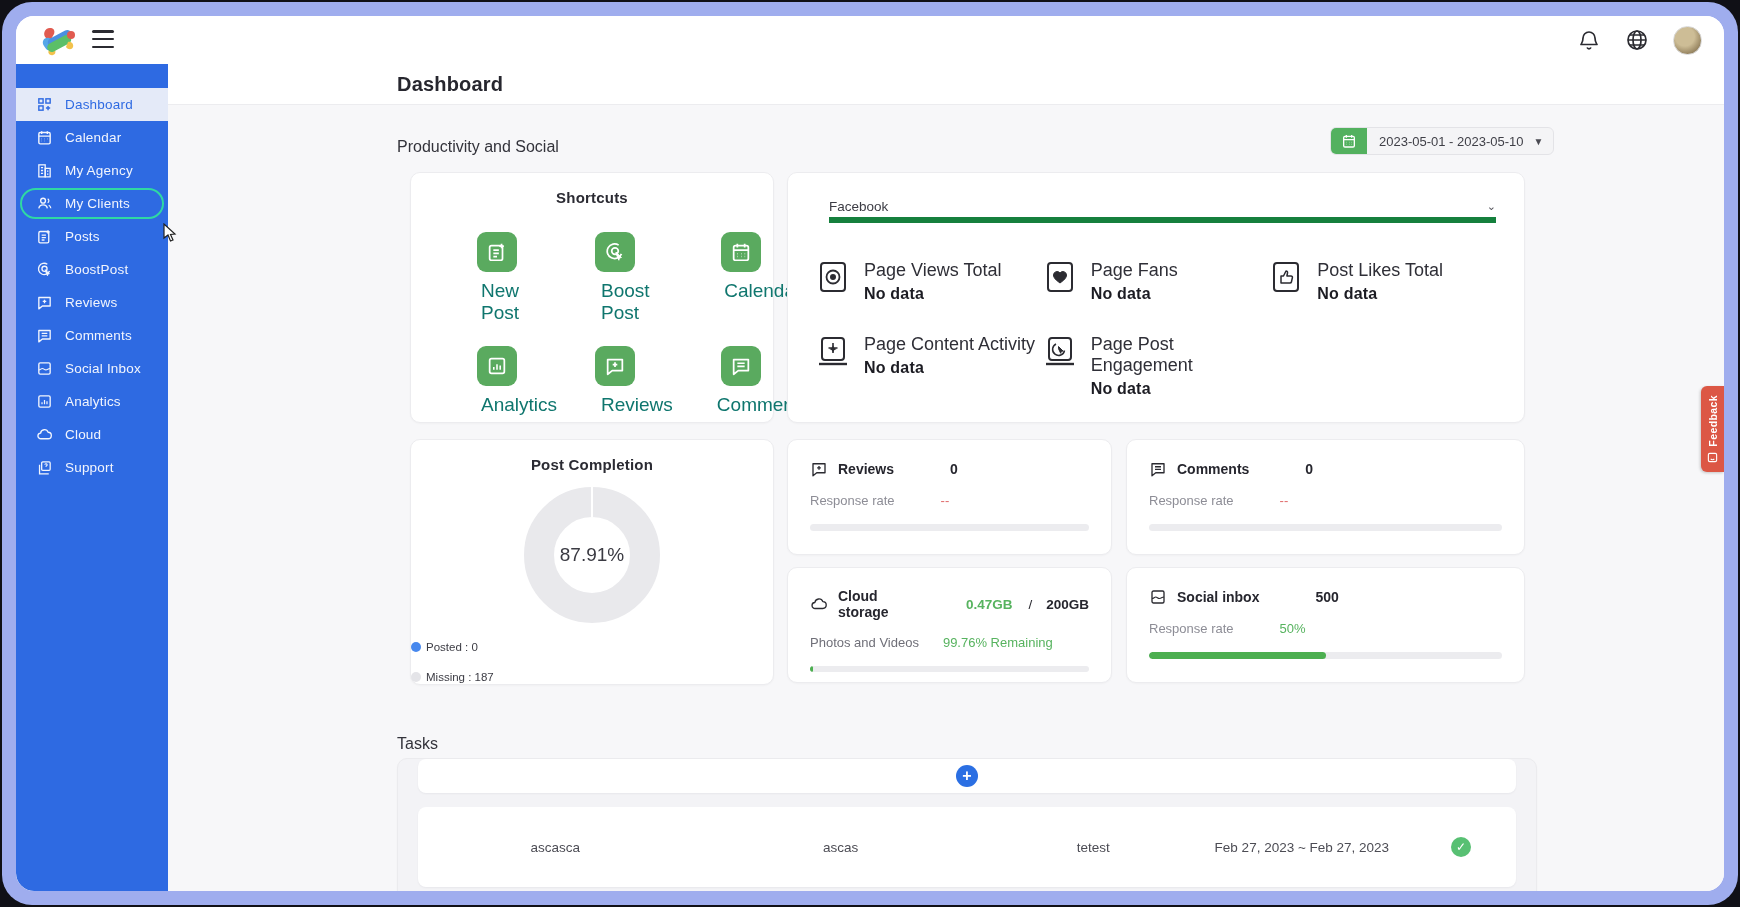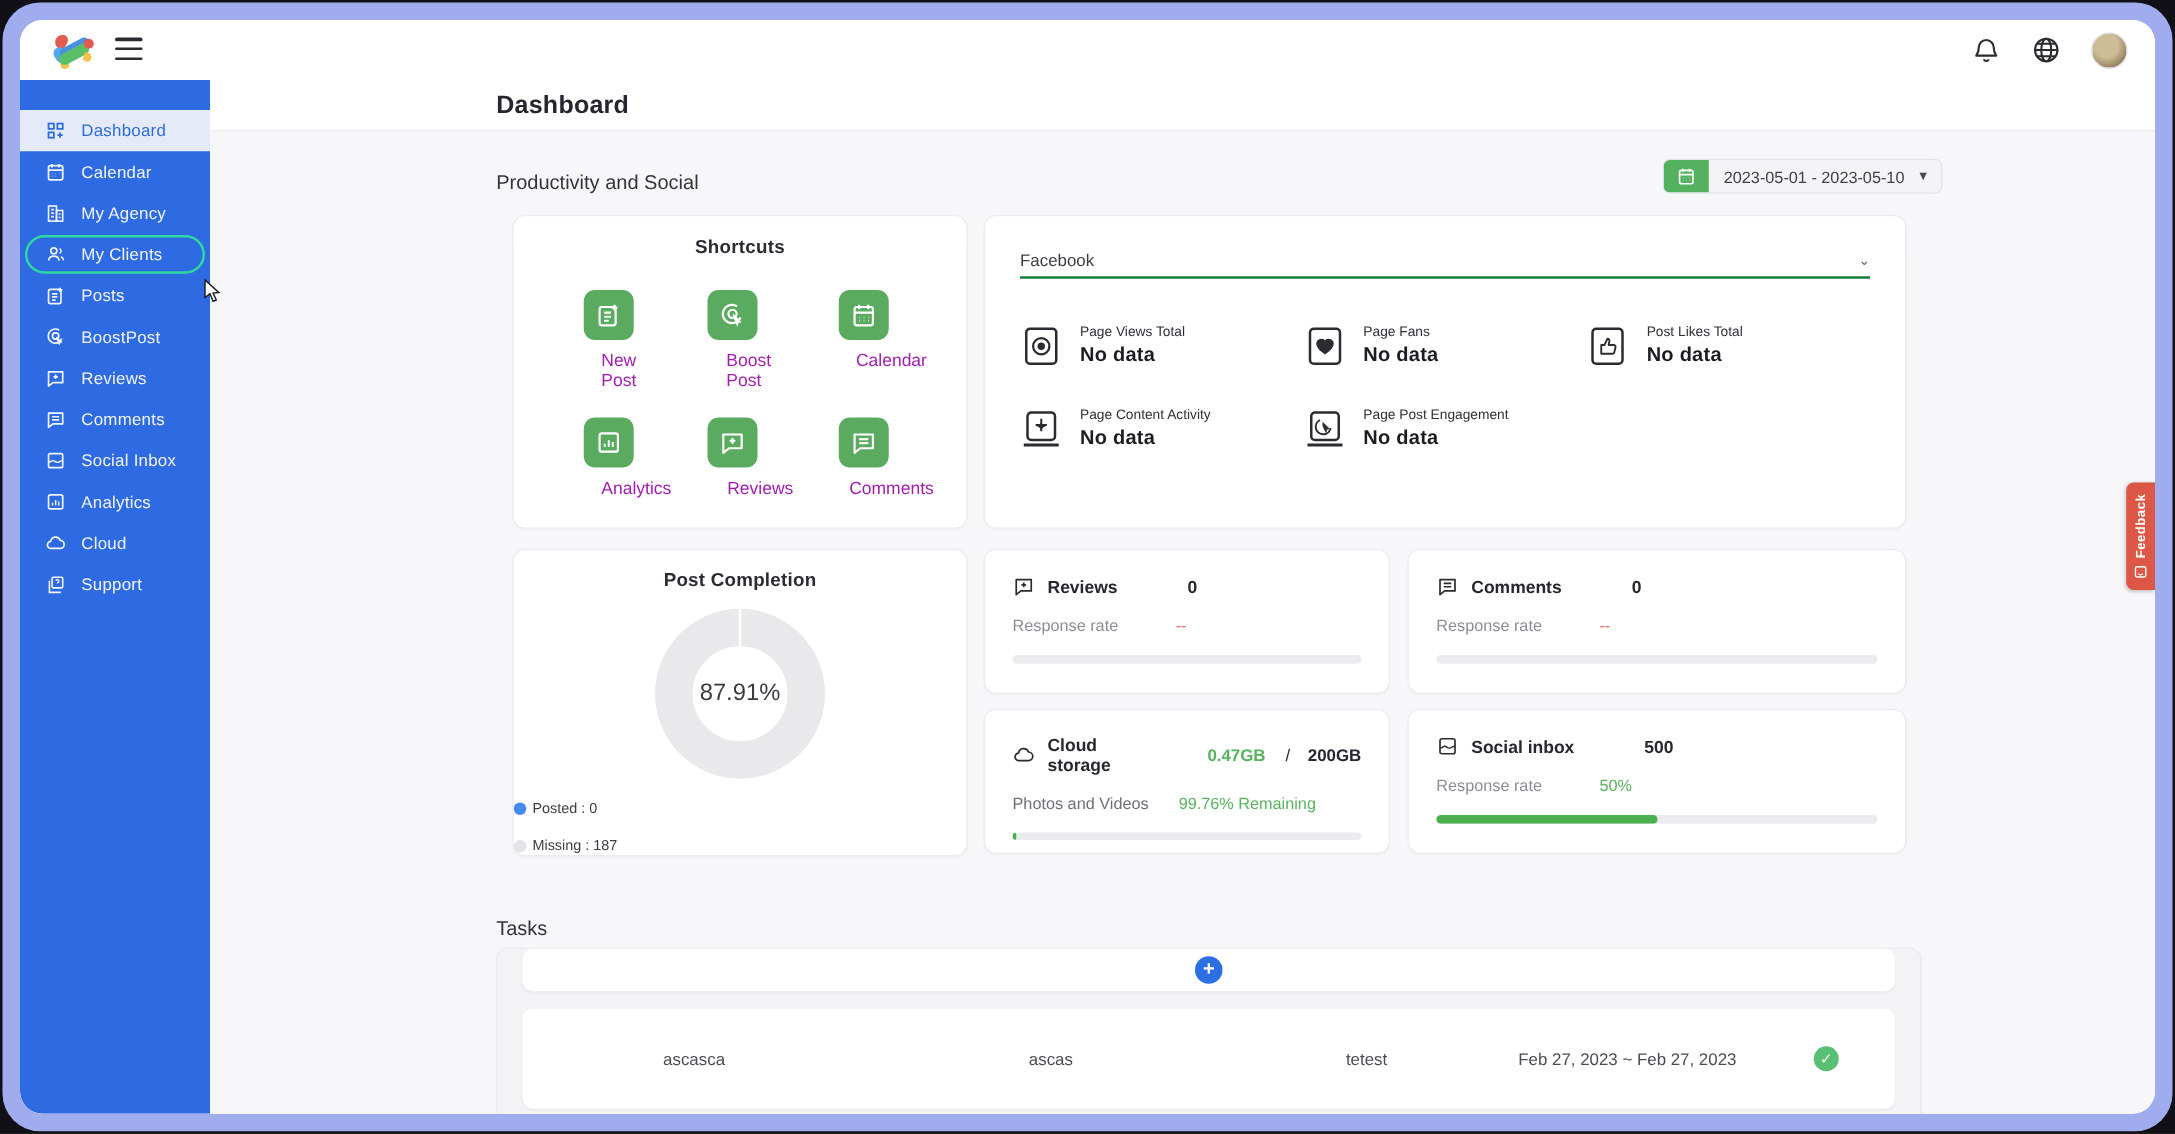--- a/index.html
+++ b/index.html
@@ -40,31 +40,31 @@
 
   .card { position:absolute; background:#fff; border:1px solid #ececef; border-radius:10px; box-shadow:0 1px 2px rgba(20,20,40,.03); }
 
   
   .shortcuts { left:242px; top:108px; width:364px; height:251px; }
   .card-title { text-align:center; font-size:15px; font-weight:600; color:#2b2b33; padding-top:16px; letter-spacing:.2px; }
   .sc-grid { display:grid; grid-template-columns:repeat(3,1fr); row-gap:22px; padding:26px 26px 0; }
   .sc-item { display:flex; flex-direction:column; align-items:center; gap:8px; cursor:pointer; }
   .sc-icon { width:40px; height:40px; background:#5aaa5f; border-radius:9px; display:flex; align-items:center; justify-content:center; color:#fff; }
   .sc-icon svg { width:22px; height:22px; }
-  .sc-label { font-size:14px; color:#a21caf;margin-left:44px; }
+  .sc-label { font-size:19px; color:#0f766e;margin-left:44px; }
 
   
   .fbcard { left:619px; top:108px; width:738px; height:251px; }
-  .fb-select { position:absolute; left:28px; right:28px; top:22px; height:28px; border-bottom:2px solid #15803d; display:flex; align-items:center; justify-content:space-between; cursor:pointer; }
+  .fb-select { position:absolute; left:41px; right:28px; top:22px; height:28px; border-bottom:6px solid #15803d; display:flex; align-items:center; justify-content:space-between; cursor:pointer; }
   .fb-select .sel-text { font-size:13.5px; color:#3c3c44; }
   .fb-select .sel-chev { font-size:11px; color:#55555d; }
   .fb-stats { position:absolute; left:28px; right:28px; top:86px; display:grid; grid-template-columns:1fr 1fr 1fr; row-gap:30px; }
   .stat { display:flex; gap:14px; align-items:flex-start; }
   .stat svg { width:34px; height:36px; color:#2b2b31; flex:0 0 34px; }
-  .stat .s-label { font-size:11px; color:#2f2f37; padding-top:1px; }
+  .stat .s-label { font-size:18px; color:#2f2f37; padding-top:1px; }
   .stat .s-value { font-size:16px; font-weight:700; color:#1c1c23; margin-top:4px; letter-spacing:.2px; }
 
   
   .pccard { left:242px; top:375px; width:364px; height:246px; }
   .donut-wrap { display:flex; justify-content:center; margin-top:14px; }
   .donut { position:relative; width:136px; height:136px; border-radius:50%; border:30px solid #e9e9ec; }
   .donut .gap { position:absolute; top:-30px; left:50%; width:2px; height:30px; background:#fff; transform:translateX(-50%); }
   .donut .pct { position:absolute; inset:0; display:flex; align-items:center; justify-content:center; font-size:19px; color:#3a3a42; }
   .pc-legend { display:flex; justify-content:center; gap:18px; margin-top:18px; font-size:11.5px; color:#3c3c44;flex-direction:column; }
   .pc-legend .li { display:flex; align-items:center; gap:5px; }

